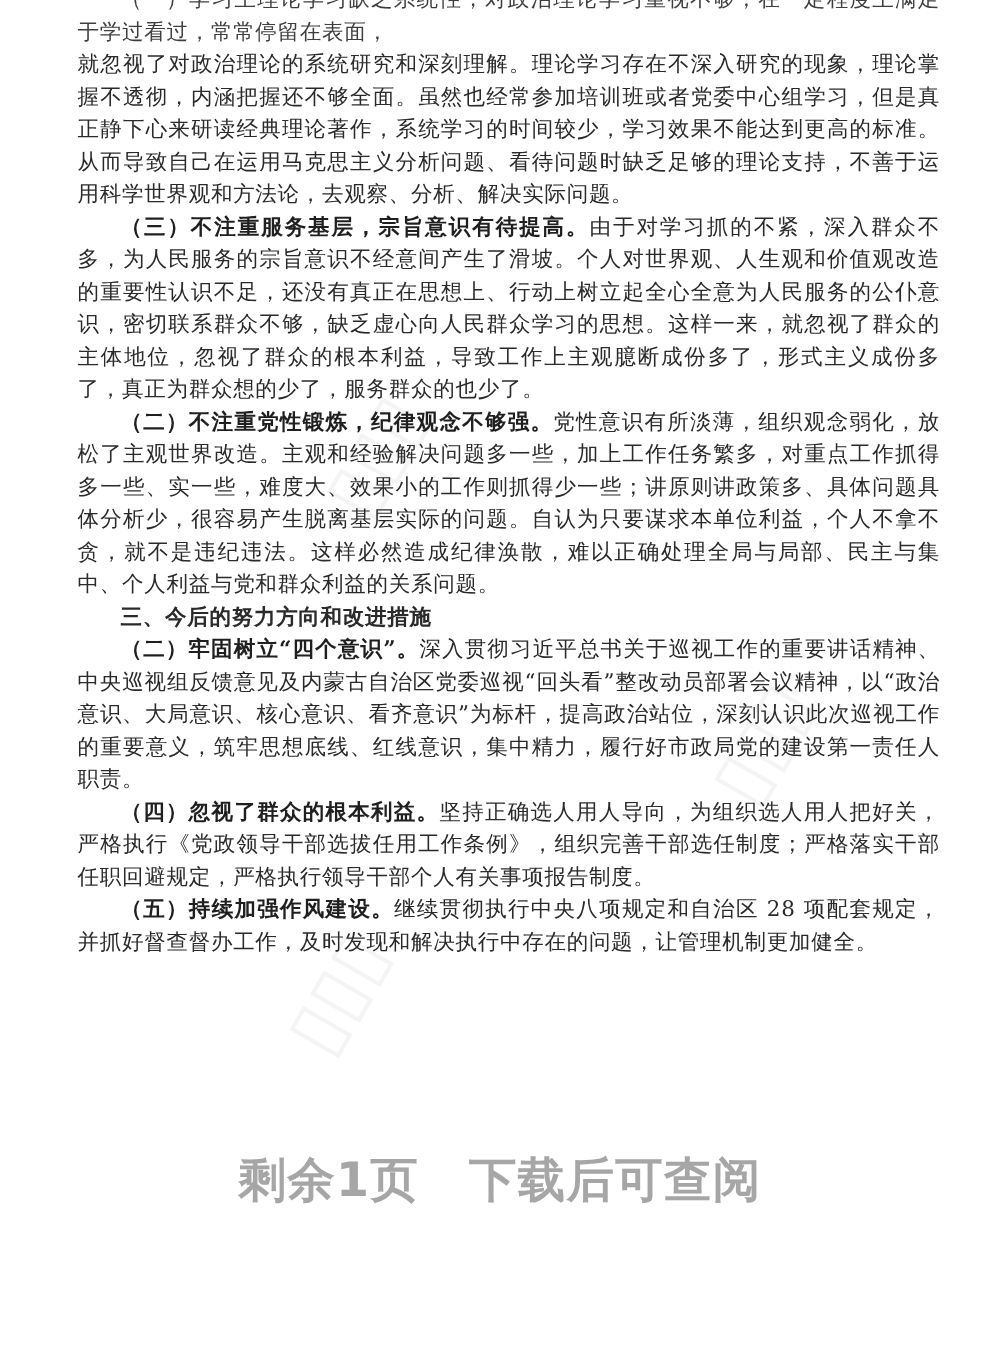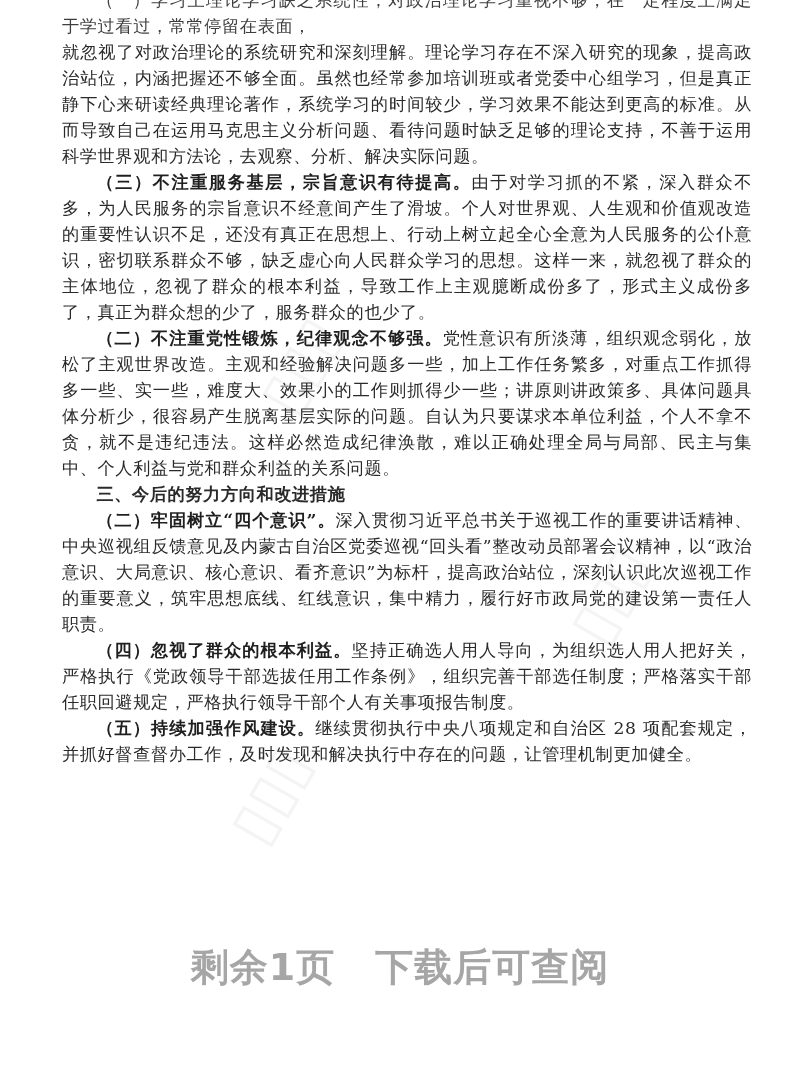--- a/index.html
+++ b/index.html
@@ -7,37 +7,37 @@
       font-family: "DejaVu Serif", "Liberation Serif", serif; color: #2a2a2a; }
     .page { position: absolute; left: 0; top: 0; width: 800px; height: 1081px; }
     .doc { position: absolute; left: 62px; top: -13px; width: 690px;
       font-size: 17.2px; line-height: 26px; letter-spacing: 0.6px; text-align: justify; }
     .doc p { margin: 0; }
     .indent { text-indent: 2em; }
     .bold { font-weight: bold; color: #1f1f1f; }
     .heading { text-indent: 2em; font-weight: bold; }
     .watermark { position: absolute; color: rgba(0,0,0,0.045); font-size: 60px; font-family: "DejaVu Sans", sans-serif;
       transform: rotate(-60deg); pointer-events: none; white-space: nowrap; }
-    .footer-banner { position: absolute; left: 0; width: 800px; top: 942px; text-align: center;
+    .footer-banner { position: absolute; left: 0; width: 800px; top: 919px; text-align: center;
       font-family: "DejaVu Sans", sans-serif; font-weight: bold; font-size: 38px; color: #a6a6a6; letter-spacing: 1px; }
     .footer-banner span { display: inline-block; }
     .gap { display: inline-block; width: 40px; }
   </style>
 </head>
 <body>
 
 <div class="page">
 
   <div class="watermark" style="left:250px; top:330px;">▯▯▯</div>
   <div class="watermark" style="left:560px; top:560px;">▯▯▯</div>
   <div class="watermark" style="left:220px; top:760px;">▯▯▯</div>
 
   <div class="doc">
     <p class="indent" style="opacity:0.9">（一）学习上理论学习缺乏系统性，对政治理论学习重视不够，在一定程度上满足于学过看过，常常停留在表面，</p>
-    <p>就忽视了对政治理论的系统研究和深刻理解。理论学习存在不深入研究的现象，提高政治站位，内涵把握还不够全面。虽然也经常参加培训班或者党委中心组学习，但是真正静下心来研读经典理论著作，系统学习的时间较少，学习效果不能达到更高的标准。从而导致自己在运用马克思主义分析问题、看待问题时缺乏足够的理论支持，不善于运用科学世界观和方法论，去观察、分析、解决实际问题。</p>
+    <p>就忽视了对政治理论的系统研究和深刻理解。理论学习存在不深入研究的现象，理论掌握不透彻，内涵把握还不够全面。虽然也经常参加培训班或者党委中心组学习，但是真正静下心来研读经典理论著作，系统学习的时间较少，学习效果不能达到更高的标准。从而导致自己在运用马克思主义分析问题、看待问题时缺乏足够的理论支持，不善于运用科学世界观和方法论，去观察、分析、解决实际问题。</p>
 
     <p class="indent"><span class="bold">（三）不注重服务基层，宗旨意识有待提高。</span><span>由于对学习抓的不紧，深入群众不多，为人民服务的宗旨意识不经意间产生了滑坡。个人对世界观、人生观和价值观改造的重要性认识不足，还没有真正在思想上、行动上树立起全心全意为人民服务的公仆意识，密切联系群众不够，缺乏虚心向人民群众学习的思想。这样一来，就忽视了群众的主体地位，忽视了群众的根本利益，导致工作上主观臆断成份多了，形式主义成份多了，真正为群众想的少了，服务群众的也少了。</span></p>
 
     <p class="indent"><span class="bold">（二）不注重党性锻炼，纪律观念不够强。</span><span>党性意识有所淡薄，组织观念弱化，放松了主观世界改造。主观和经验解决问题多一些，加上工作任务繁多，对重点工作抓得多一些、实一些，难度大、效果小的工作则抓得少一些；讲原则讲政策多、具体问题具体分析少，很容易产生脱离基层实际的问题。自认为只要谋求本单位利益，个人不拿不贪，就不是违纪违法。这样必然造成纪律涣散，难以正确处理全局与局部、民主与集中、个人利益与党和群众利益的关系问题。</span></p>
 
     <p class="heading">三、今后的努力方向和改进措施</p>
 
 
     <p class="indent"><span class="bold">（二）牢固树立“四个意识”。</span><span>深入贯彻习近平总书关于巡视工作的重要讲话精神、中央巡视组反馈意见及内蒙古自治区党委巡视“回头看”整改动员部署会议精神，以“政治意识、大局意识、核心意识、看齐意识”为标杆，提高政治站位，深刻认识此次巡视工作的重要意义，筑牢思想底线、红线意识，集中精力，履行好市政局党的建设第一责任人职责。</span></p>
 

